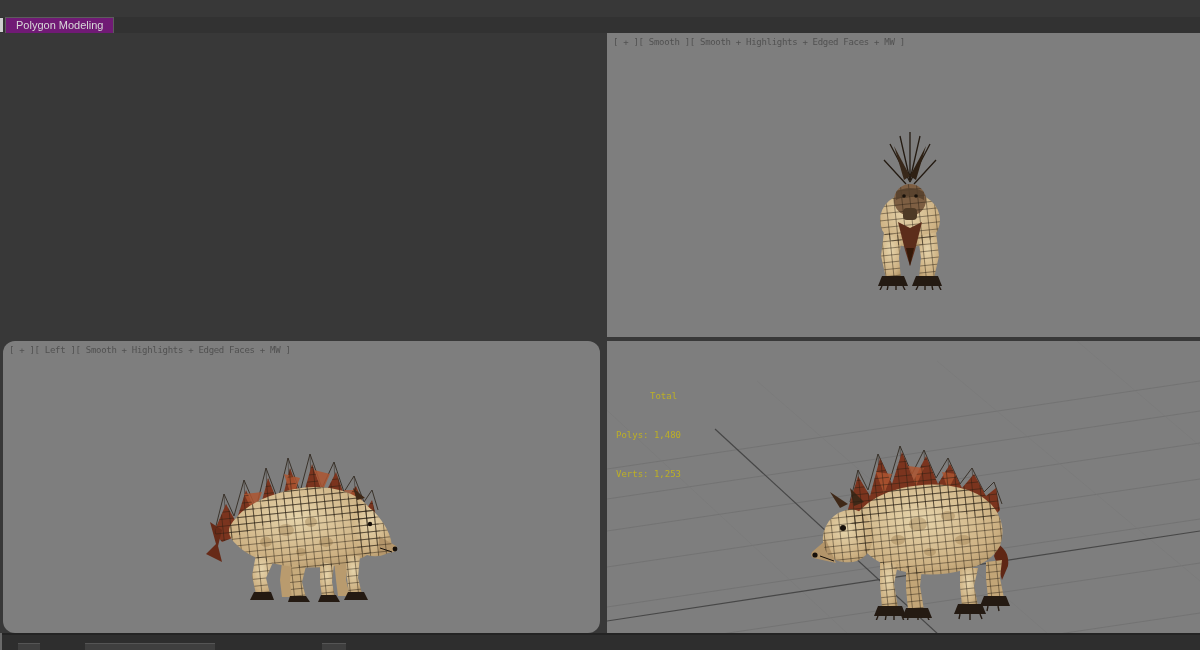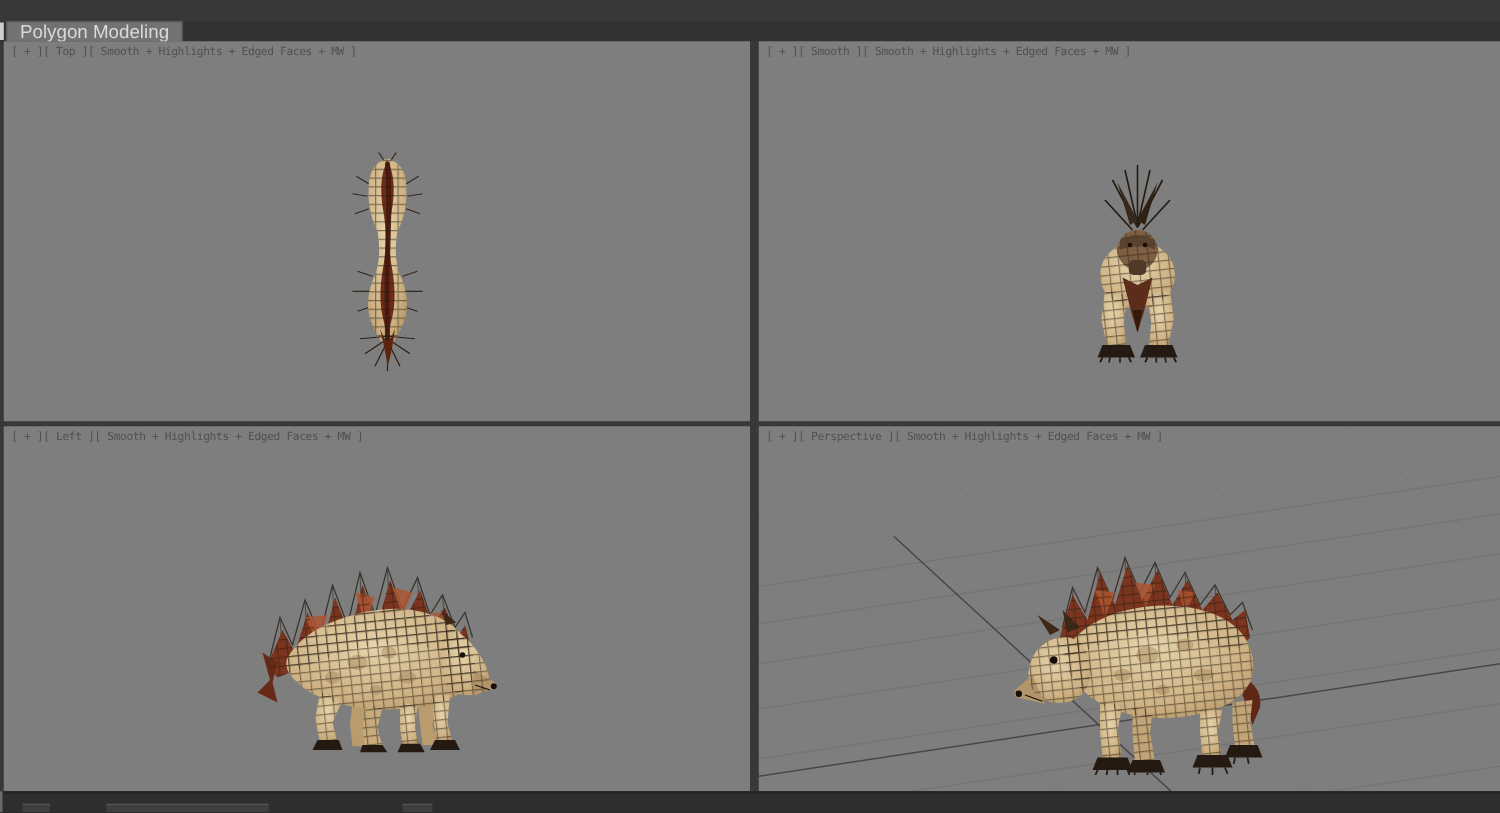--- a/index.html
+++ b/index.html
@@ -14,27 +14,27 @@
         font-size:11px;color:#9f9f9f;cursor:default;}
   .rtab.active{background:#5a5a5a;color:#ececec;}
   .min-btn{position:absolute;left:416px;top:3px;width:30px;height:12px;}
   .min-box{position:absolute;left:0;top:1px;width:16px;height:9px;background:#f2f2f2;
            border-radius:2px;}
   .min-box::after{content:"";position:absolute;left:6px;top:3px;width:4px;height:3px;background:#333;}
   .min-caret{position:absolute;left:21px;top:-2px;font-size:8px;color:#a8a8a8;}
   .panel-row{position:absolute;left:0;top:17px;width:1200px;height:16px;background:#323232;}
   .edge-handle-b{position:absolute;left:0;top:1px;width:3px;height:14px;background:#cfcfcf;}
   .panel-tab{position:absolute;left:5px;top:0px;height:15px;line-height:15px;padding:0 10px;
-             background:#737373;color:#d9d9d9;font-size:15px;border:1px solid #5c5c5c;border-bottom:none;}
+             background:#701a75;color:#d9d9d9;font-size:11px;border:1px solid #5c5c5c;border-bottom:none;}
 
   
   .vp{position:absolute;background:#7e7e7e;overflow:hidden;}
   .vp-tl{left:3px;  top:33px; width:597px;height:304px;}
   .vp-tr{left:607px;top:33px; width:593px;height:304px;}
-  .vp-bl{left:3px;  top:341px;width:597px;height:292px;}
+  .vp-bl{left:3px;  top:341px;width:597px;height:292px;border-radius:12px;}
   .vp-br{left:607px;top:341px;width:593px;height:292px;}
   .vp-label{position:absolute;left:6px;top:4px;font:9px "DejaVu Sans Mono",monospace;
             color:#515151;letter-spacing:-0.3px;white-space:nowrap;}
   .vp-seg{margin:0;}
   .stats{position:absolute;left:9px;top:23px;font:9px "DejaVu Sans Mono",monospace;
          color:#bdb025;line-height:13px;white-space:pre;}
   .stats .t{padding-left:34px;}
   .model{position:absolute;}
   .model-top  {left:270px;top:88px;width:74px;height:176px;}
   .model-front{left:263px;top:97px;width:80px;height:160px;}
@@ -70,38 +70,20 @@
         <path d="M0 .5 H9 M.5 0 V7" stroke="#241a10" stroke-width=".9" fill="none" opacity=".5"></path>
       </pattern>
     </defs>
   </svg>
 
   <div class="panel-row">
     <div class="edge-handle-b"></div>
     <div class="panel-tab">Polygon Modeling</div>
   </div>
 
-  <div class="vp vp-tl">
-    <div class="vp-label">
-      <span class="vp-seg">[ + ]</span><span class="vp-seg">[ Top ]</span><span class="vp-seg">[ Smooth + Highlights + Edged Faces + MW ]</span>
-    </div>
-    <svg class="model model-top" viewBox="0 0 74 176">
-      <g stroke="#33291d" stroke-width="1" fill="none">
-        <path d="M34 7 L30 1 M40 7 L44 1 M22 26 L12 20 M21 36 L9 34 M22 46 L11 50 M52 26 L62 20 M53 36 L65 34 M52 46 L63 50 M25 100 L13 96 M23 112 L9 112 M25 124 L13 128 M49 100 L61 96 M51 112 L65 112 M49 124 L61 128"></path>
-      </g>
-      <path d="M37 6 C47 8 52 17 52 28 C53 42 50 54 45 64 C43 76 43 88 47 99 C53 112 55 127 49 139 C45 149 40 155 37 159 C34 155 29 149 25 139 C19 127 21 112 27 99 C31 88 31 76 29 64 C24 54 21 42 22 28 C22 17 27 8 37 6 Z" fill="url(#bodyGrad)"></path>
-      <path d="M37 8 C43 18 43 34 40 50 C38 64 38 76 40 90 C43 106 44 122 40 136 C38 144 37.5 150 37 154 C36.5 150 36 144 34 136 C30 122 31 106 34 90 C36 76 36 64 34 50 C31 34 31 18 37 8 Z" fill="#6e2b18"></path>
-      <path d="M37 10 C39 30 38 60 37 86 C36 112 37 134 37 152" stroke="#471b0d" stroke-width="4" fill="none" stroke-linecap="round" opacity=".9"></path>
-      <path d="M37 6 C47 8 52 17 52 28 C53 42 50 54 45 64 C43 76 43 88 47 99 C53 112 55 127 49 139 C45 149 40 155 37 159 C34 155 29 149 25 139 C19 127 21 112 27 99 C31 88 31 76 29 64 C24 54 21 42 22 28 C22 17 27 8 37 6 Z" fill="url(#wirePatT)"></path>
-      <g stroke="#2c2115" stroke-width="1" fill="none">
-        <path d="M37 148 L15 150 M37 150 L19 162 M37 152 L27 172 M37 152 L37 176 M37 152 L47 172 M37 150 L55 162 M37 148 L59 150"></path>
-      </g>
-      <path d="M31 142 Q37 168 37 172 Q40 164 43 142 Q40 150 37 152 Q34 150 31 142 Z" fill="#5c2512"></path>
-    </svg>
-  </div>
 
   <div class="vp vp-tr">
     <div class="vp-label">
       <span class="vp-seg">[ + ]</span><span class="vp-seg">[ Smooth ]</span><span class="vp-seg">[ Smooth + Highlights + Edged Faces + MW ]</span>
     </div>
     <svg class="model model-front" viewBox="0 0 80 160">
       <g stroke="#241b12" stroke-width="1.3" fill="none">
         <path d="M40 52 L20 14 M40 50 L30 6 M40 48 L40 2 M40 50 L50 6 M40 52 L60 14 M36 54 L14 30 M44 54 L66 30"></path>
       </g>
       <path d="M34 50 L24 16 L40 46 Z" fill="#38281a"></path>
@@ -196,22 +178,24 @@
         <path d="M-10 60 L240 292"></path>
           <path d="M150 40 L440 292"></path>
           <path d="M330 20 L593 240"></path>
           <path d="M470 0 L593 105"></path>
       </g>
       <g stroke="#474747" stroke-width="1.2" fill="none">
         <path d="M108 88 L382 340"></path>
         <path d="M0 280 L593 190"></path>
       </g>
     </svg>
-    <div class="vp-label">
-      <span class="vp-seg">[ + ]</span><span class="vp-seg">[ Perspective ]</span><span class="vp-seg">[ Smooth + Highlights + Edged Faces + MW ]</span>
+    <div class="stats">
+      <div class="t">Total</div>
+      <div><span>Polys:</span> <span>1,480</span></div>
+      <div><span>Verts:</span> <span>1,253</span></div>
     </div>
     <svg class="model model-persp" viewBox="0 0 252 196">
       <g stroke="#3a332b" stroke-width="1" fill="none">
         <path d="M62 78 L70 46 L80 66 L90 30 L102 56 L112 22 L124 50 L136 26 L148 54 L160 34 L172 60 L184 44 L196 68 L206 58 L214 80"></path>
         <path d="M70 46 L72 84 M90 30 L92 78 M112 22 L114 72 M136 26 L138 70 M160 34 L162 68 M184 44 L186 70" stroke-width=".7" opacity=".8"></path>
       </g>
       <path d="M58 92 L70 52 L82 72 L92 34 L104 60 L114 28 L126 56 L138 32 L150 60 L162 40 L174 64 L186 50 L198 72 L208 64 L212 86 L200 98 Q140 72 92 92 L64 102 Z" fill="#7b341e"></path>
       <path d="M88 48 L96 70 L104 50 Z" fill="#ad5530" opacity=".85"></path>
       <path d="M120 42 L128 62 L136 44 Z" fill="#ad5530" opacity=".85"></path>
       <path d="M154 48 L160 66 L168 50 Z" fill="#ad5530" opacity=".8"></path>

